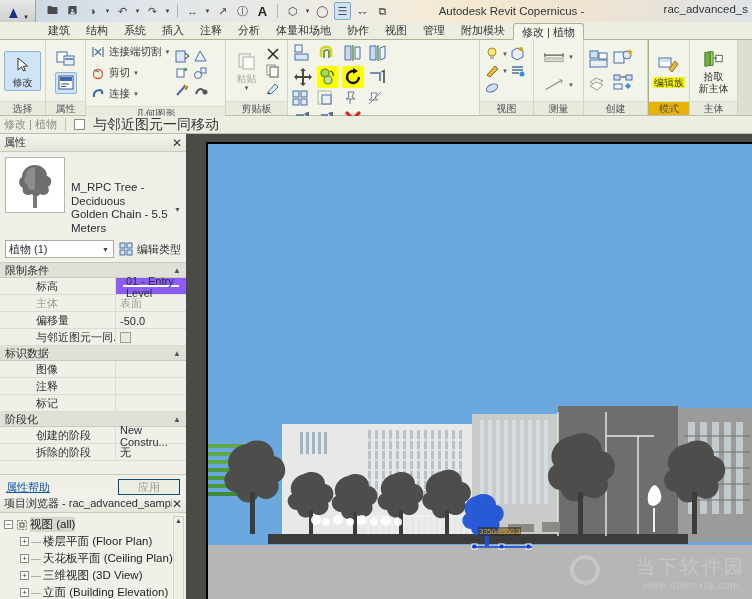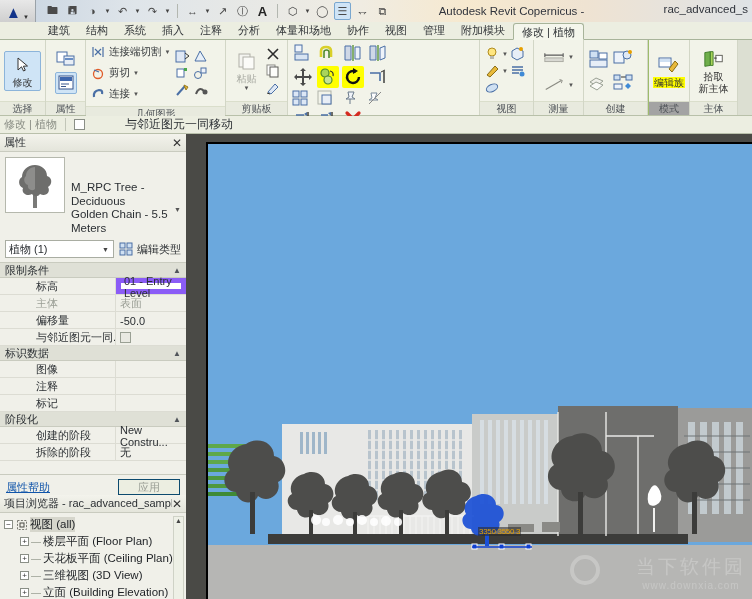--- a/index.html
+++ b/index.html
@@ -58,21 +58,21 @@
     position: absolute; left: 0; top: 40px; width: 752px; height: 76px;
     background: #f2f3e9; border-bottom: 1px solid #b8c0a9;
     display: flex; align-items: stretch;
   }
   .panel { display: flex; flex-direction: column; border-right: 1px solid #d2d6c6; position: relative; }
   .panel-body { flex: 1; display: flex; align-items: center; padding: 2px 4px; gap: 2px; }
   .panel-title {
     height: 14px; line-height: 14px; text-align: center; font-size: 10px; color: #4c5156;
     background: #e8eade; border-top: 1px solid #dadecb;
   }
-  .panel-title.hl { background: #a3a3a3; }
+  .panel-title.hl { background: #eab308; }
 
   .bigbtn {
     width: 44px; display:flex; flex-direction: column; align-items: center; justify-content: center;
     gap: 1px; padding: 2px 0;
   }
   .bigbtn.sel { background: #cfe4f6; border: 1px solid #8cb4da; border-radius: 2px; }
   .bigbtn .lbl { font-size: 10px; color: #333; line-height: 11px; text-align:center; }
   .bigbtn .lbl.hl { background: #ffff00; padding: 0 1px; }
 
   .icogrid { display: grid; grid-template-columns: repeat(var(--c,2), auto); gap: 1px 2px; align-items:center; }
@@ -86,21 +86,21 @@
 
   
   .optbar {
     position: absolute; left: 0; top: 116px; width: 752px; height: 18px;
     background: #eceee1; border-bottom: 1px solid #b9c0ab;
     display: flex; align-items: center; gap: 8px; padding-left: 4px;
   }
   .opt-ctx { font-size: 11px; color: #8b8f86; }
   .opt-sep { width:1px; height: 13px; background: #c2c6b8; }
   .chk { width: 11px; height: 11px; border: 1px solid #8a8f86; background: #fff; display:inline-block; }
-  .opt-lbl { font-size: 12px; color: #2e3236; margin-left: 32px; }
+  .opt-lbl { font-size: 14px; color: #2e3236; }
 
   
   .leftcol { position: absolute; left: 0; top: 134px; width: 186px; height: 465px; background: #f0f0e9; }
   .pal-head {
     height: 18px; background: linear-gradient(to bottom,#f3f3ec,#e4e5db);
     border-bottom: 1px solid #c9cbbf; display:flex; align-items:center; padding: 0 4px;
   }
   .pal-head .t { font-size: 11px; color: #2b2f33; flex:1; white-space: nowrap; overflow:hidden; }
   .pal-x { font-size: 12px; color: #333; cursor: default; line-height: 1; }
 
@@ -121,21 +121,21 @@
   .grp {
     height: 15px; background: #dfe0d6; display:flex; align-items:center; justify-content: space-between;
     padding: 0 5px; font-size: 11px; color: #2b2f33; border-bottom: 1px solid #c9cbbf;
   }
   .grp .chv { font-size: 8px; color: #50545a; }
   .prow { display: flex; height: 17px; border-bottom: 1px solid #dcdcd3; font-size: 11px; }
   .pkey { width: 88px; padding: 1px 4px 0 8px; color: #2b2f33; white-space: nowrap; overflow: hidden; border-right: 1px solid #dcdcd3; margin-left: 28px; }
   .pkey.dim { color: #9a9e95; }
   .pval { flex: 1; padding: 1px 4px 0 4px; color: #2b2f33; display:flex; align-items:center; }
   .pval.dim { color: #9a9e95; }
-  .pval.boxed { background:#fff; border: 5px solid #8b5cf6; margin: 0; padding-left: 3px; }
+  .pval.boxed { background:#fff; border: 7px solid #8b5cf6; margin: 0; padding-left: 3px; }
   .pval .minichk { width: 11px; height: 11px; border:1px solid #9aa094; background:#e9e9e2; display:inline-block; }
 
   .helprow {
     position: absolute; left: 0; top: 340px; width: 186px; height: 20px;
     display:flex; align-items:center; justify-content: space-between; padding: 12px 6px;
     border-top: 1px solid #c9cbbf; background: #f0f0e9;
   }
   .helplink { font-size: 11px; color: #1155aa; text-decoration: underline; }
   .applybtn {
     width: 62px; height: 16px; border: 1px solid #0c4a6e; background: #eceee1;

